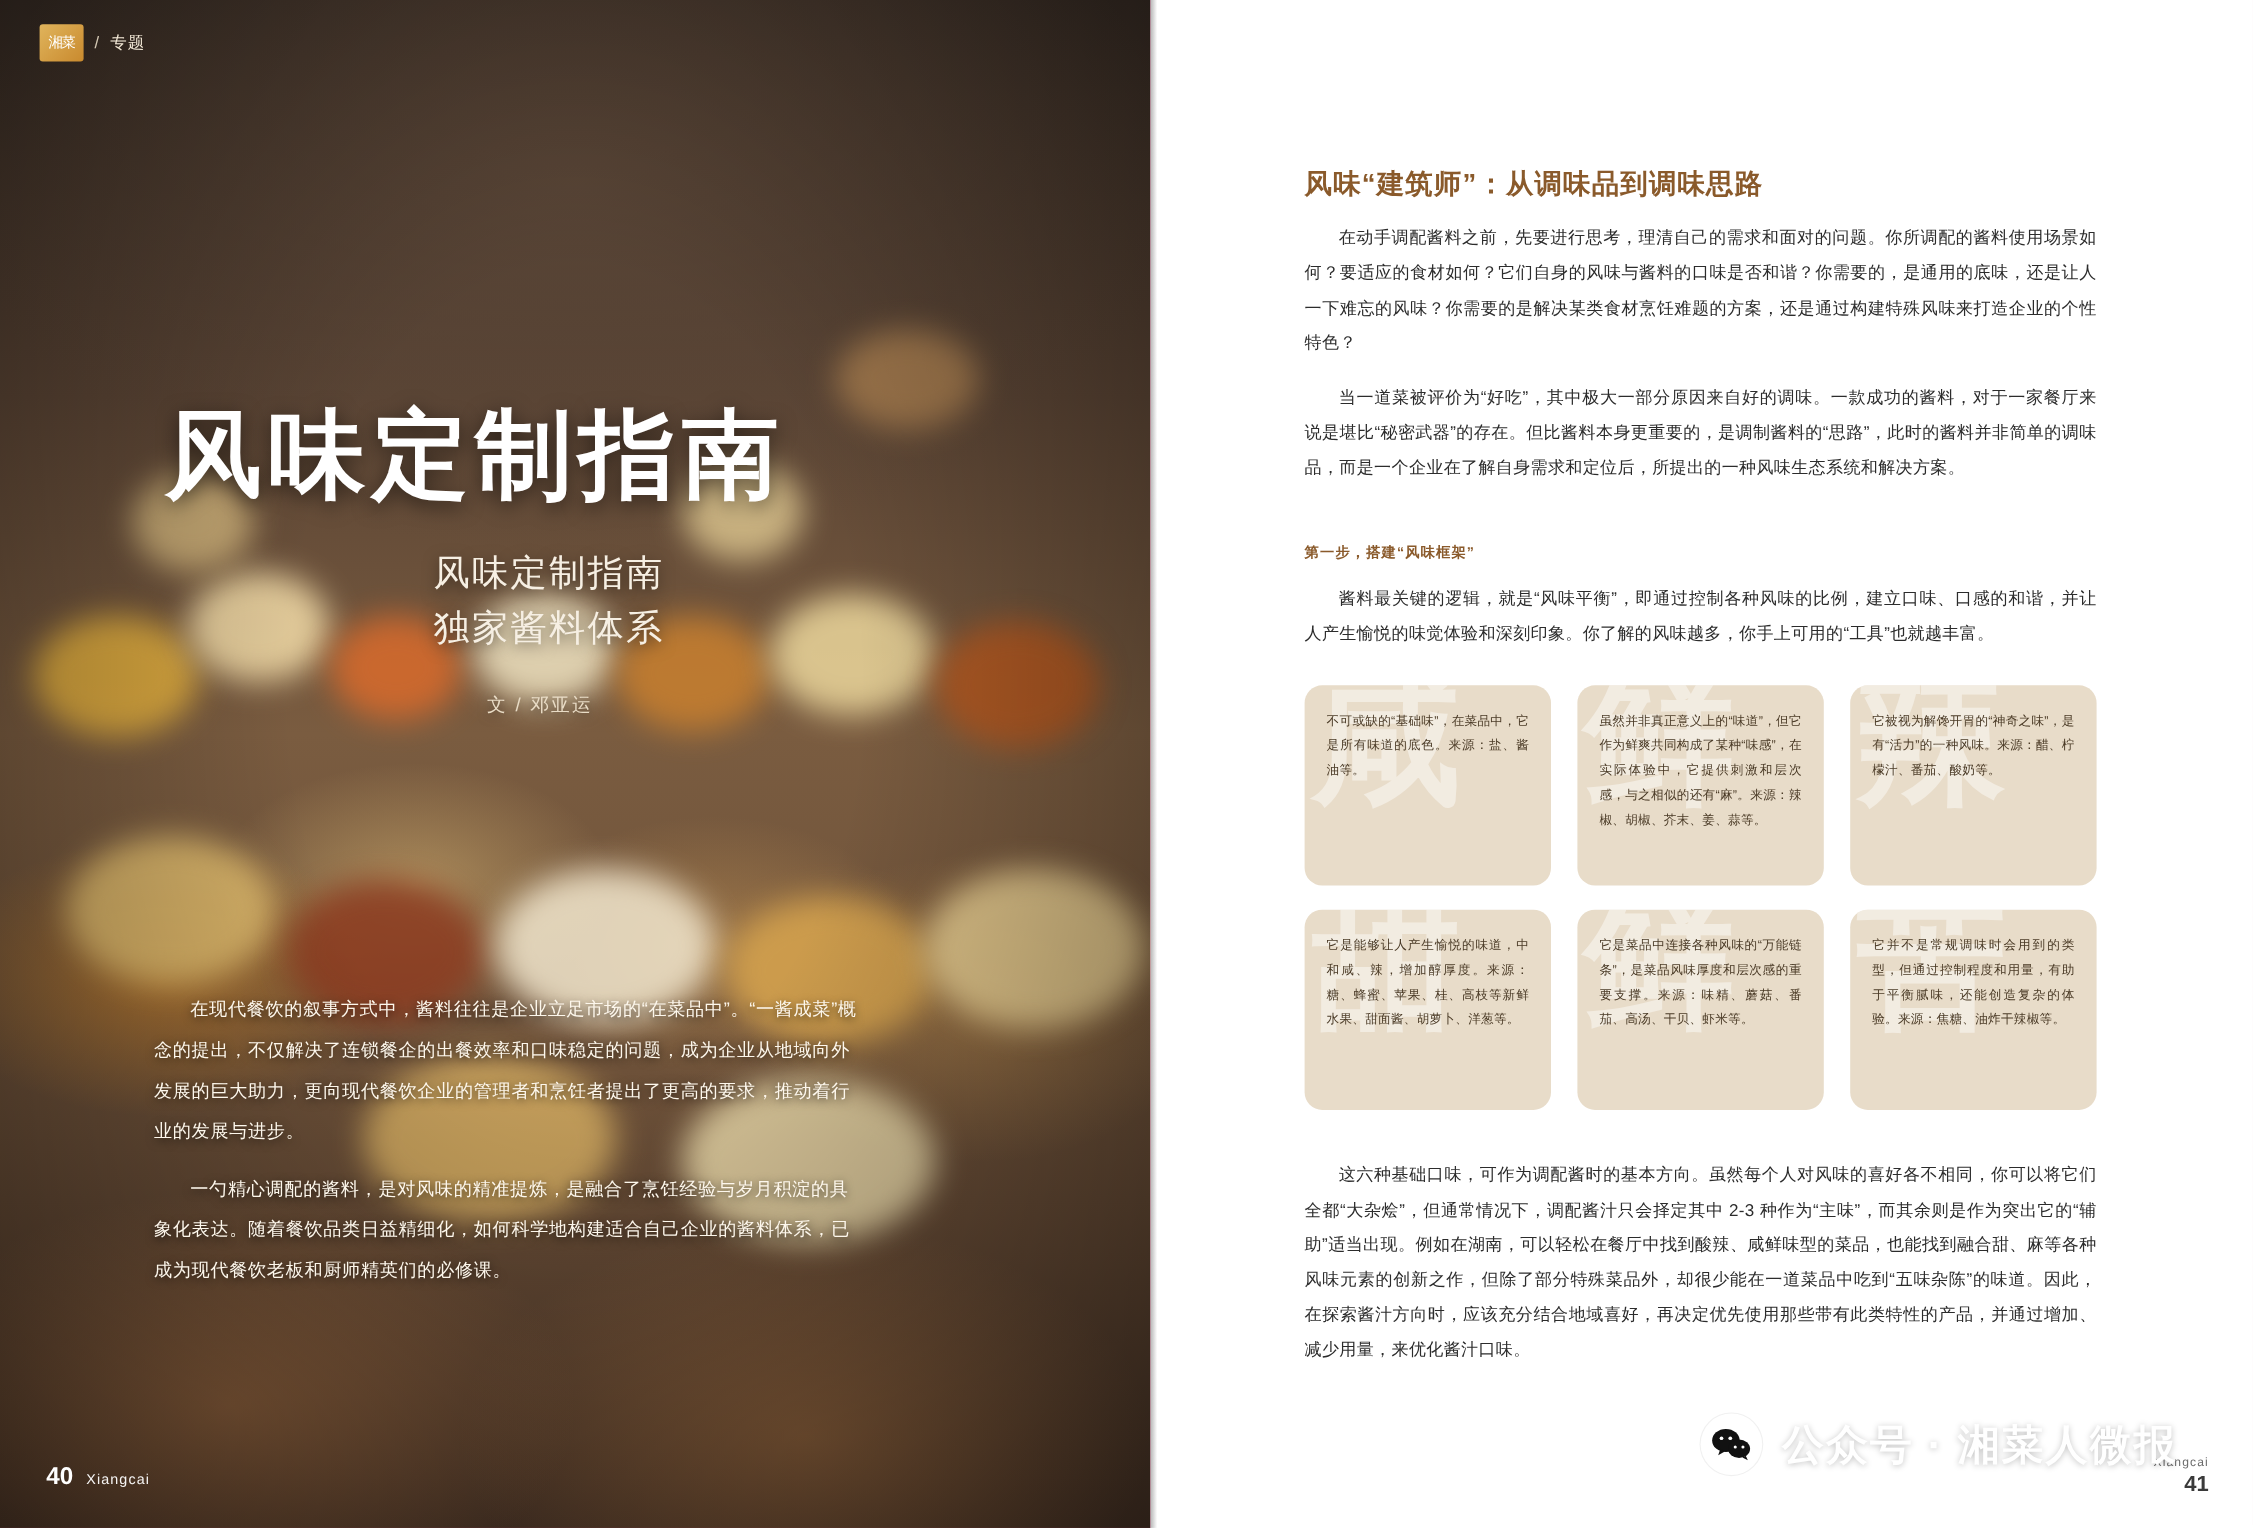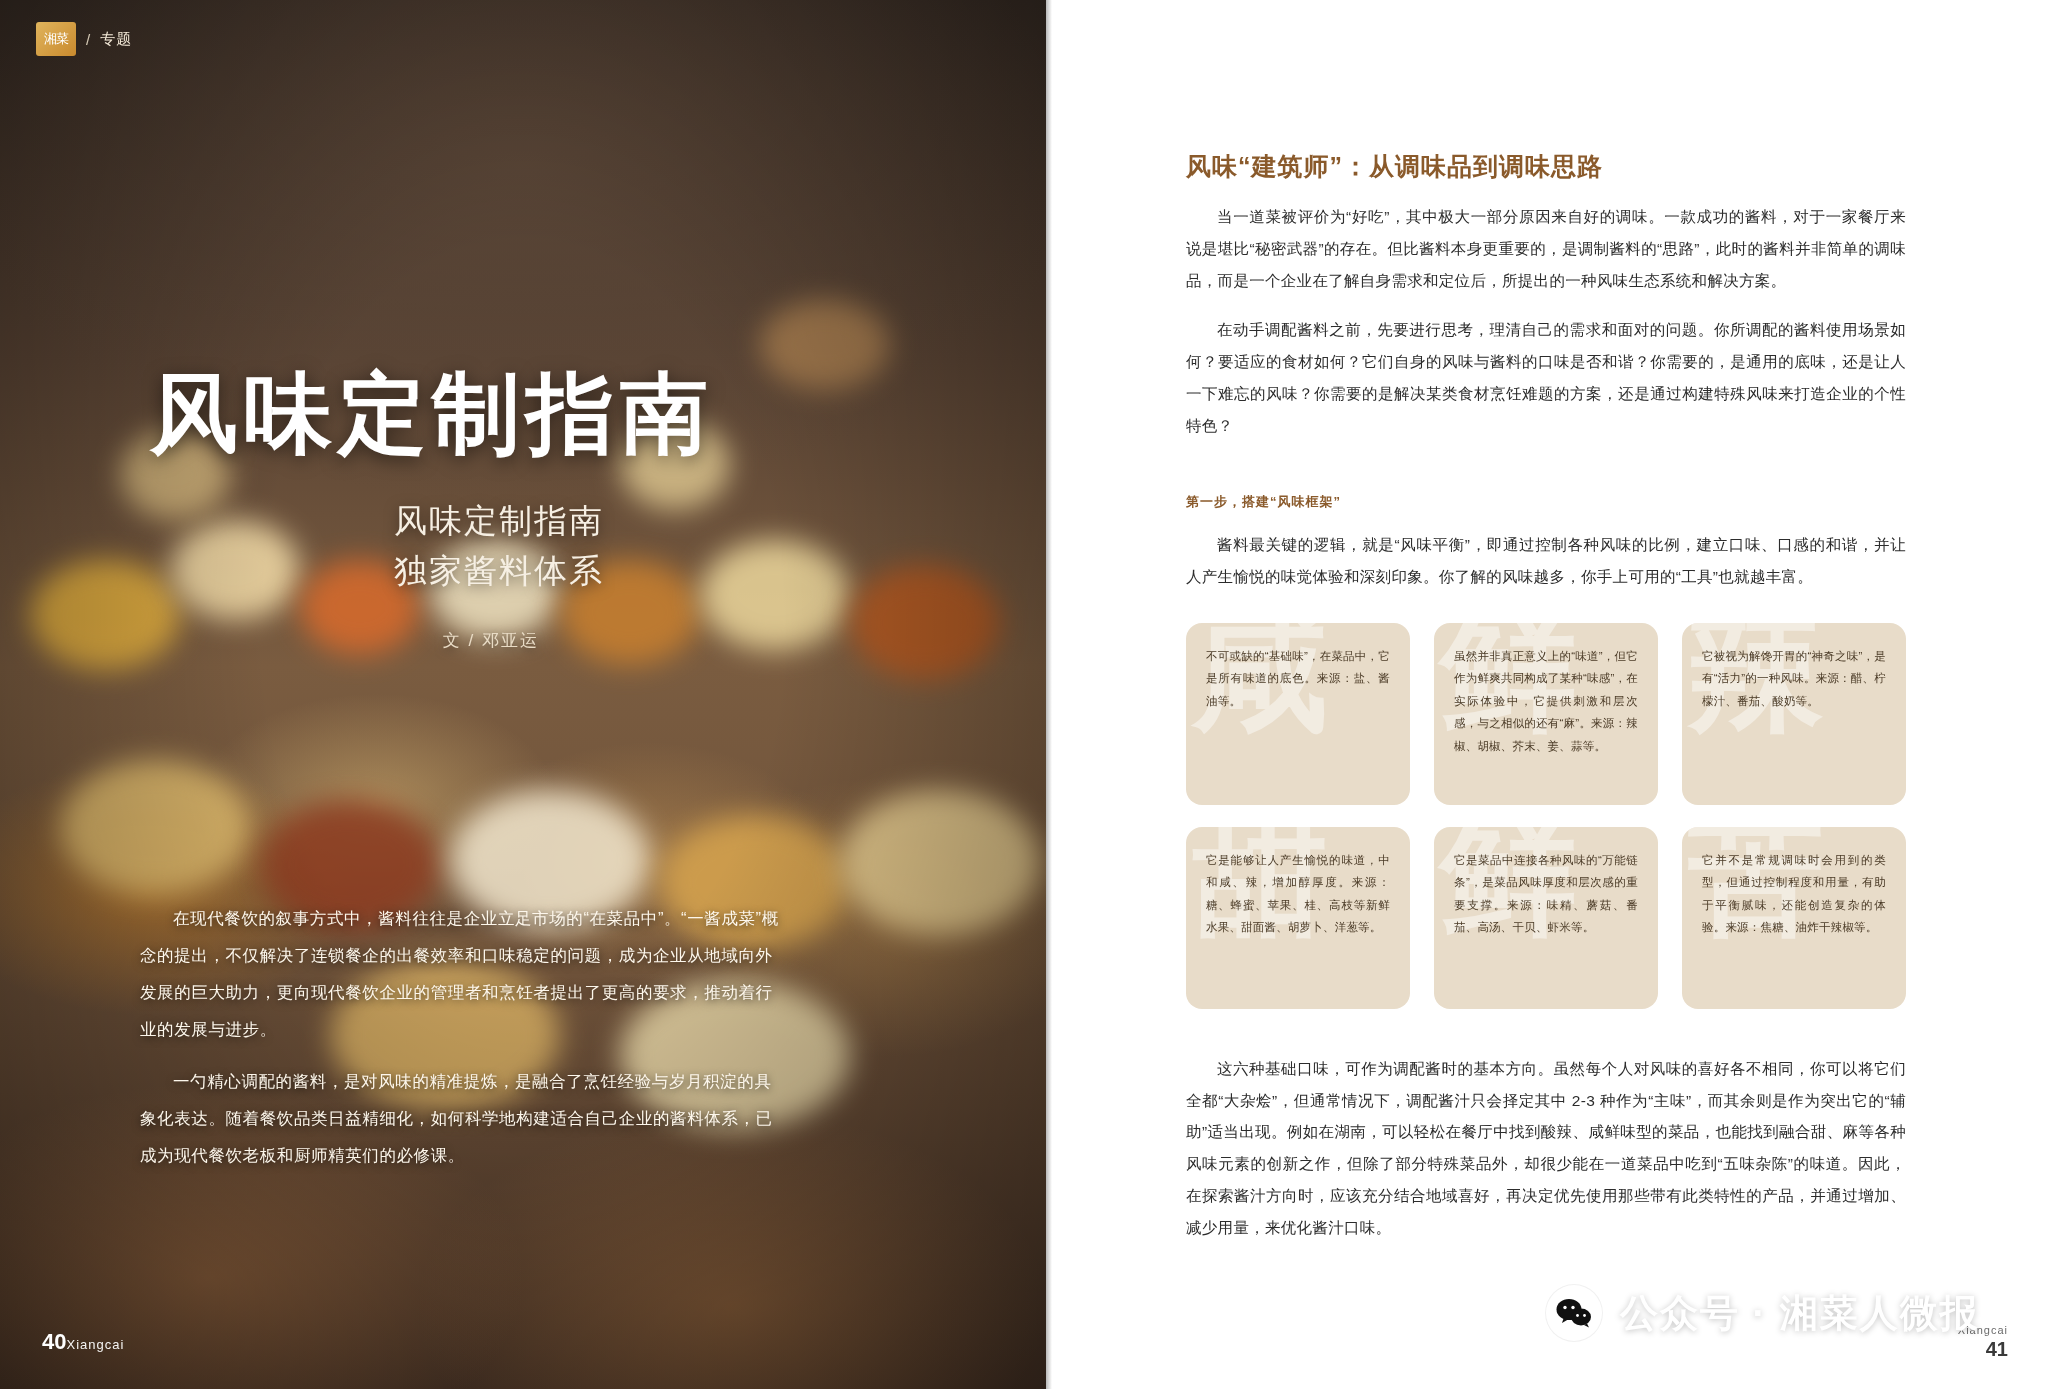--- a/index.html
+++ b/index.html
@@ -89,21 +89,21 @@
   .lead-copy {
     position: absolute; left: 140px; top: 900px; width: 640px; z-index: 6;
     color: #fdf7ec; font-size: 16.5px; line-height: 2.25; letter-spacing: .6px;
     text-shadow: 0 2px 9px rgba(0,0,0,.65);
   }
   .lead-copy p { text-indent: 0; margin-bottom: 14px; }
   .lead-copy p.indent { text-indent: 2em; }
 
   .folio-left {
     position: absolute; left: 42px; bottom: 34px; z-index: 6;
-    display: flex; align-items: baseline; 
+    display: flex; align-items: baseline; gap: 12px;
     color: #ffffff;
   }
   .folio-num { font-size: 22px; font-weight: 700; }
   .folio-name { font-size: 13px; letter-spacing: 1px; opacity: .95; }
 
   
   .page-right {
     position: relative;
     width: 1002px; height: 1389px;
     background: #ffffff;
@@ -222,22 +222,22 @@
       <span class="folio-num">40</span>
       <span class="folio-name">Xiangcai</span>
     </div>
   </div>
 
   <div class="page-right">
     <div class="gutter"></div>
 
     <div class="r-inner">
       <h1 class="h1">风味“建筑师”：从调味品到调味思路</h1>
+      <p class="body-p">在动手调配酱料之前，先要进行思考，理清自己的需求和面对的问题。你所调配的酱料使用场景如何？要适应的食材如何？它们自身的风味与酱料的口味是否和谐？你需要的，是通用的底味，还是让人一下难忘的风味？你需要的是解决某类食材烹饪难题的方案，还是通过构建特殊风味来打造企业的个性特色？</p>
       <p class="body-p">当一道菜被评价为“好吃”，其中极大一部分原因来自好的调味。一款成功的酱料，对于一家餐厅来说是堪比“秘密武器”的存在。但比酱料本身更重要的，是调制酱料的“思路”，此时的酱料并非简单的调味品，而是一个企业在了解自身需求和定位后，所提出的一种风味生态系统和解决方案。</p>
-      <p class="body-p">在动手调配酱料之前，先要进行思考，理清自己的需求和面对的问题。你所调配的酱料使用场景如何？要适应的食材如何？它们自身的风味与酱料的口味是否和谐？你需要的，是通用的底味，还是让人一下难忘的风味？你需要的是解决某类食材烹饪难题的方案，还是通过构建特殊风味来打造企业的个性特色？</p>
 
       <h2 class="h2">第一步，搭建“风味框架”</h2>
       <p class="body-p">酱料最关键的逻辑，就是“风味平衡”，即通过控制各种风味的比例，建立口味、口感的和谐，并让人产生愉悦的味觉体验和深刻印象。你了解的风味越多，你手上可用的“工具”也就越丰富。</p>
 
       <div class="card-grid">
         <div class="flavor-card">
           <div class="ghost-char">咸</div>
           <div class="card-text">不可或缺的“基础味”，在菜品中，它是所有味道的底色。来源：盐、酱油等。</div>
         </div>
         <div class="flavor-card">

